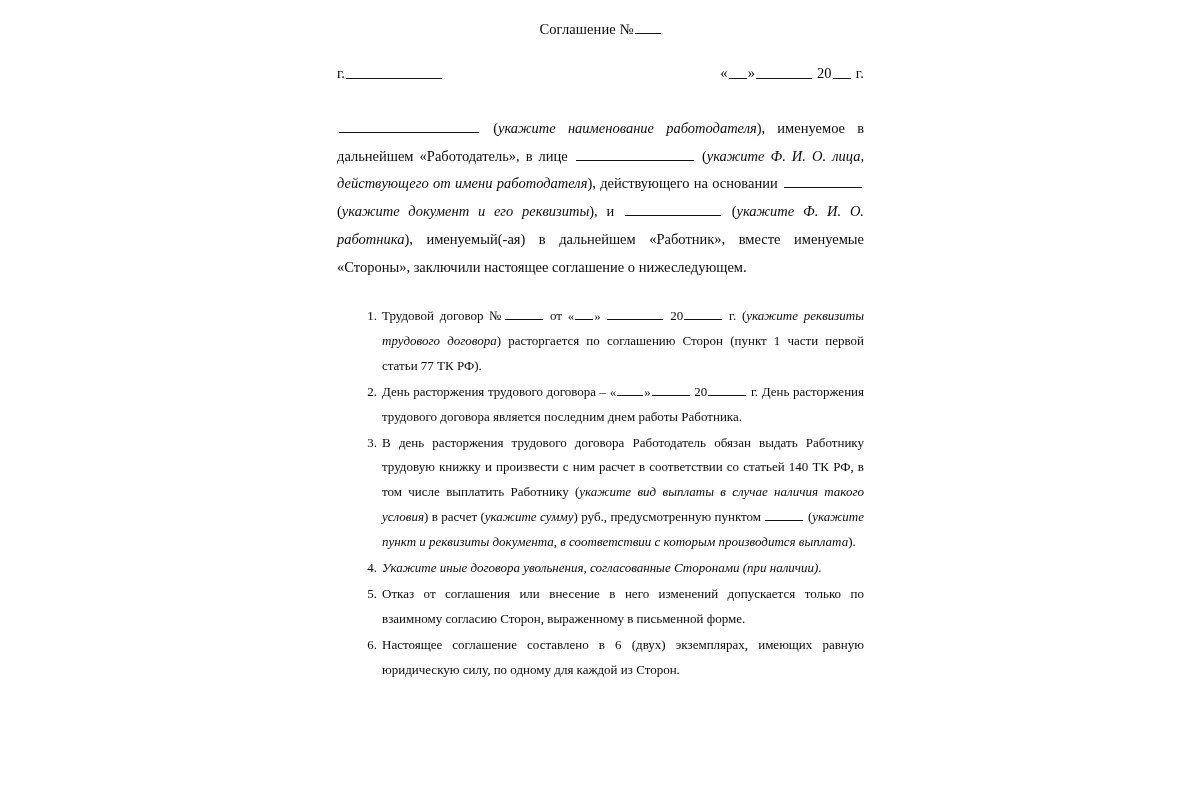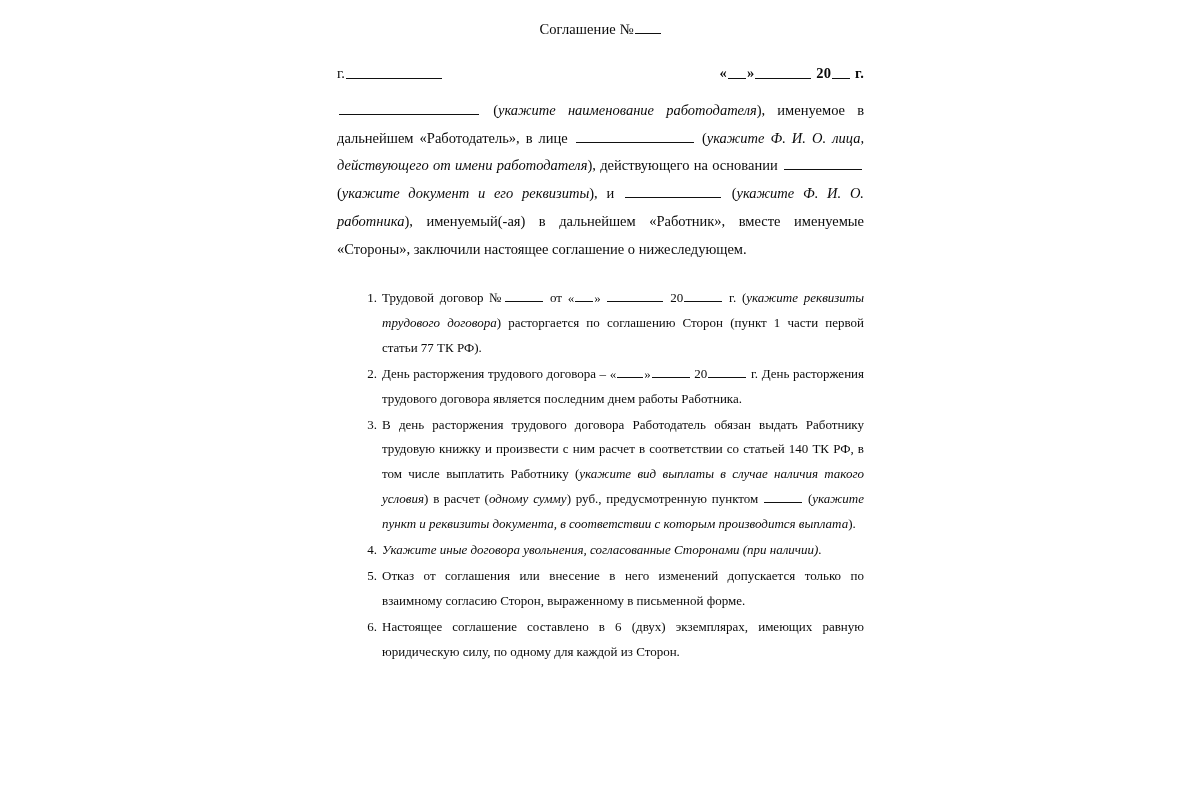--- a/index.html
+++ b/index.html
@@ -58,25 +58,25 @@
 
   
   .place-date-row {
     display: flex;
     justify-content: space-between;
     align-items: baseline;
     margin-top: 24px;
     font-size: 14.5px;
   }
   .place-cell { white-space: nowrap; }
-  .date-cell  { white-space: nowrap; letter-spacing: 0.2px; font-weight: bold; }
+  .date-cell  { white-space: nowrap; letter-spacing: 0.2px; }
 
   
   .preamble {
-    margin-top: 14px;
+    margin-top: 32px;
     font-size: 14.5px;
     line-height: 1.92;
     text-align: justify;
     text-justify: inter-word;
   }
   .preamble .fill { margin: 0 2px; }
 
   i, .it {
     font-style: italic;
   }
@@ -149,21 +149,21 @@
         <span>(</span><i>укажите реквизиты трудового договора</i><span>) расторгается по соглашению Сторон (пункт 1 части первой статьи 77 ТК РФ).</span>
       </li>
 
       <li>
         <span>День расторжения трудового договора – «</span><span class="fill fill-xs"></span><span>»</span><span class="fill fill-s"></span>
         <span>20</span><span class="fill fill-s"></span>
         <span>г. День расторжения трудового договора является последним днем работы Работника.</span>
       </li>
 
       <li>
-        <span>В день расторжения трудового договора Работодатель обязан выдать Работнику трудовую книжку и произвести с ним расчет в соответствии со статьей 140 ТК РФ, в том числе выплатить Работнику </span><span>(</span><i>укажите вид выплаты в случае наличия такого условия</i><span>) в расчет (</span><i>одному сумму</i><span>) руб., предусмотренную пунктом</span>
+        <span>В день расторжения трудового договора Работодатель обязан выдать Работнику трудовую книжку и произвести с ним расчет в соответствии со статьей 140 ТК РФ, в том числе выплатить Работнику </span><span>(</span><i>укажите вид выплаты в случае наличия такого условия</i><span>) в расчет (</span><i>укажите сумму</i><span>) руб., предусмотренную пунктом</span>
         <span class="fill fill-s"></span>
         <span>(</span><i>укажите пункт и реквизиты документа, в соответствии с которым производится выплата</i><span>).</span>
       </li>
 
       <li class="italic-item">
         <span>Укажите иные договора увольнения, согласованные Сторонами (при наличии).</span>
       </li>
 
       <li>
         <span>Отказ от соглашения или внесение в него изменений допускается только по взаимному согласию Сторон, выраженному в письменной форме.</span>

